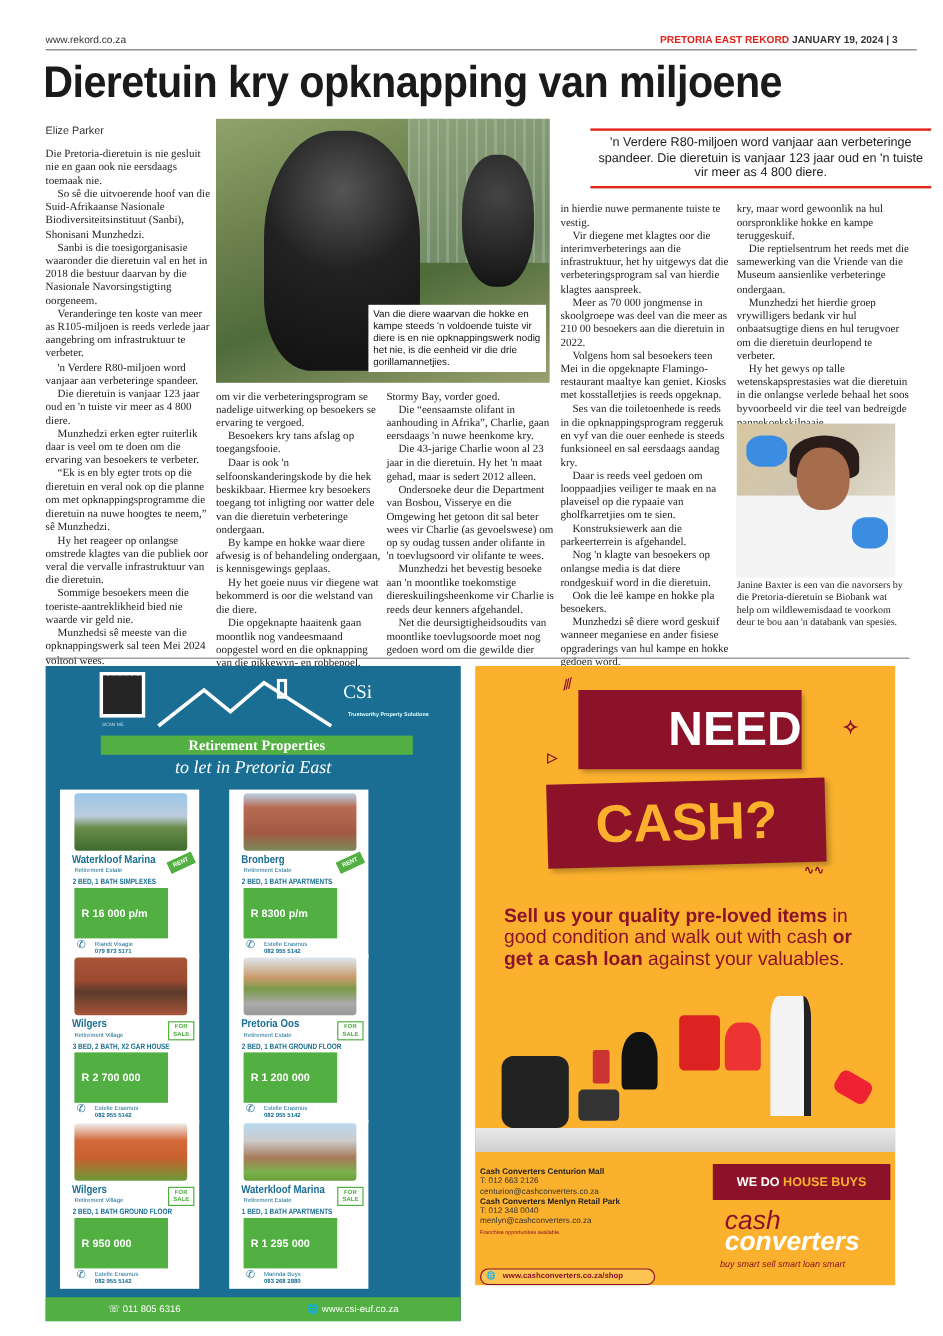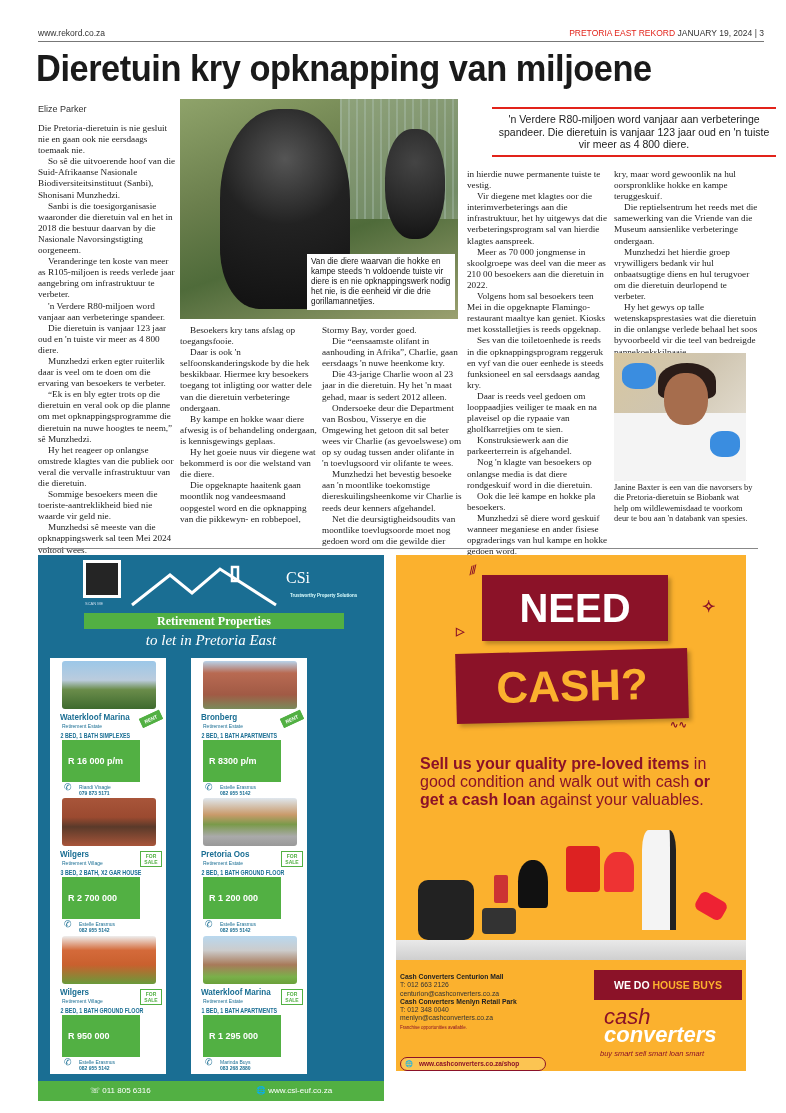--- a/index.html
+++ b/index.html
@@ -1,20 +1,20 @@
 <!DOCTYPE html>
 <html><head>
 <meta charset="utf-8">
 <style>
 *{box-sizing:border-box;margin:0;padding:0}
 body{width:786px;height:1113px;background:#fff;font-family:"Liberation Serif",serif;color:#222;position:relative;overflow:hidden}
 .abs{position:absolute}
 .masthead{left:38px;top:26px;width:726px;height:16px;font-family:"Liberation Sans",sans-serif;font-size:8.5px;color:#333;border-bottom:1px solid #777}
 .masthead .url{position:absolute;left:0;top:2px}
-.masthead .right{position:absolute;right:0;top:2px;font-weight:normal}
+.masthead .right{position:absolute;right:16px;top:2px;font-weight:bold}
 .masthead .pub{color:#e2231a}
 .headline{left:36px;top:47px;font-family:"Liberation Sans",sans-serif;font-weight:bold;font-size:37px;letter-spacing:-0.5px;color:#1a1a1a;transform:scaleX(0.93);transform-origin:left;line-height:44px}
 .byline{left:38px;top:104px;font-family:"Liberation Sans",sans-serif;font-size:9px;color:#333}
 .col{font-size:9.2px;line-height:11.1px;text-align:left;color:#222}
 .col p{text-indent:10px}
 .col p.first{text-indent:0}
 .gorilla{left:180px;top:99px;width:278px;height:220px;background:linear-gradient(160deg,#8fa36a 0%,#6b7f4d 35%,#4f6b3a 60%,#9aa070 100%);overflow:hidden}
 .gorilla .g1{position:absolute;left:40px;top:10px;width:130px;height:200px;border-radius:45% 45% 30% 30%;background:radial-gradient(circle at 50% 25%,#555 0%,#222 40%,#111 100%)}
 .gorilla .g2{position:absolute;left:205px;top:30px;width:60px;height:110px;border-radius:45%;background:radial-gradient(circle at 50% 30%,#444,#111)}
 .gorilla .fence{position:absolute;left:160px;top:0;width:118px;height:120px;background:repeating-linear-gradient(90deg,rgba(180,200,190,.35) 0 2px,transparent 2px 8px),rgba(170,190,170,.4)}
@@ -47,21 +47,21 @@
 .card .ct{position:relative;padding-left:25px;margin-top:2px;color:#1a6e93;font-size:5px;line-height:6px}
 .card .ct .ph-ic{position:absolute;left:10px;top:0;font-size:9px;color:#1a6e93}
 .card .ct .num{font-weight:bold}
 .badge{position:absolute;right:4px;font-size:5px;font-weight:bold;color:#52b043;border:1.5px solid #52b043;padding:1px 3px;text-align:center;line-height:6px}
 .badge.rent{background:#52b043;color:#fff;transform:rotate(-25deg)}
 .footbar{position:absolute;left:0;top:526px;width:346px;height:20px;background:#52b043;color:#fff;font-size:8px;line-height:20px}
 .footbar .l{position:absolute;left:52px}
 .footbar .r{position:absolute;left:218px}
 
 .cc{left:396px;top:555px;width:350px;height:516px;background:#fbb12e;font-family:"Liberation Sans",sans-serif;overflow:hidden}
-.need{position:absolute;left:86px;top:20px;width:186px;height:66px;background:#8b1228;color:#fff;font-weight:bold;font-size:40px;text-align:center;line-height:66px;box-shadow:3px 3px 4px rgba(0,0,0,.25)}
+.need{position:absolute;left:86px;top:20px;width:186px;height:66px;background:#8b1228;color:#fff;font-weight:bold;font-size:40px;text-align:right;line-height:66px;box-shadow:3px 3px 4px rgba(0,0,0,.25)}
 .cash{position:absolute;left:60px;top:96px;width:232px;height:70px;background:#8b1228;color:#fbb12e;font-weight:bold;font-size:44px;text-align:center;line-height:70px;transform:rotate(-1.5deg);box-shadow:3px 3px 4px rgba(0,0,0,.25)}
 .deco{position:absolute;color:#8b1228;font-weight:bold}
 .sell{position:absolute;left:24px;top:200px;width:310px;color:#8b1228;font-size:16px;line-height:18px}
 .sell b{font-weight:bold}
 .products{position:absolute;left:10px;top:275px;width:330px;height:110px}
 .stage{position:absolute;left:0;top:360px;width:350px;height:48px;background:linear-gradient(180deg,#e9e9e9,#cfcfcf)}
 .addr{position:absolute;left:4px;top:418px;font-size:6.8px;line-height:8.3px;color:#333}
 .addr b{color:#222}
 .addr .small{font-size:4.5px;color:#8b1228}
 .shop{position:absolute;left:4px;top:502px;width:146px;height:14px;border:1.5px solid #8b1228;border-radius:8px;font-size:6.5px;font-weight:bold;color:#8b1228;line-height:11px;padding-left:18px;background:#fcc452}
@@ -103,20 +103,21 @@
 </div>
 
 <div class="abs gorilla">
   <div class="fence"></div>
   <div class="g1"></div>
   <div class="g2"></div>
 </div>
 <div class="abs caption1">Van die diere waarvan die hokke en kampe steeds 'n voldoende tuiste vir diere is en nie opknappingswerk nodig het nie, is die eenheid vir die drie gorillamannetjies.</div>
 
 <div class="abs col" style="left:180px;top:325px;width:140px">
+  <p class="first">om vir die verbeteringsprogram se nadelige uitwerking op besoekers se ervaring te vergoed.</p>
   <p>Besoekers kry tans afslag op toegangsfooie.</p>
   <p>Daar is ook 'n selfoonskanderingskode by die hek beskikbaar. Hiermee kry besoekers toegang tot inligting oor watter dele van die dieretuin verbeteringe ondergaan.</p>
   <p>By kampe en hokke waar diere afwesig is of behandeling ondergaan, is kennisgewings geplaas.</p>
   <p>Hy het goeie nuus vir diegene wat bekommerd is oor die welstand van die diere.</p>
   <p>Die opgeknapte haaitenk gaan moontlik nog vandeesmaand oopgestel word en die opknapping van die pikkewyn- en robbepoel,</p>
 </div>
 
 <div class="abs col" style="left:322px;top:325px;width:140px">
   <p class="first">Stormy Bay, vorder goed.</p>
   <p>Die “eensaamste olifant in aanhouding in Afrika”, Charlie, gaan eersdaags 'n nuwe heenkome kry.</p>

